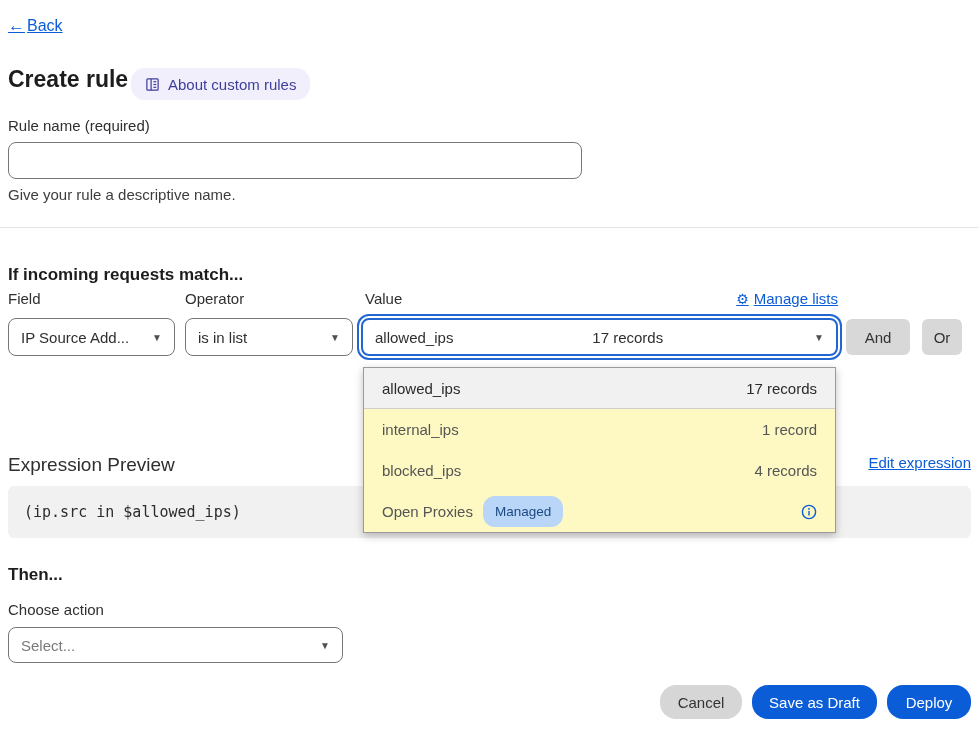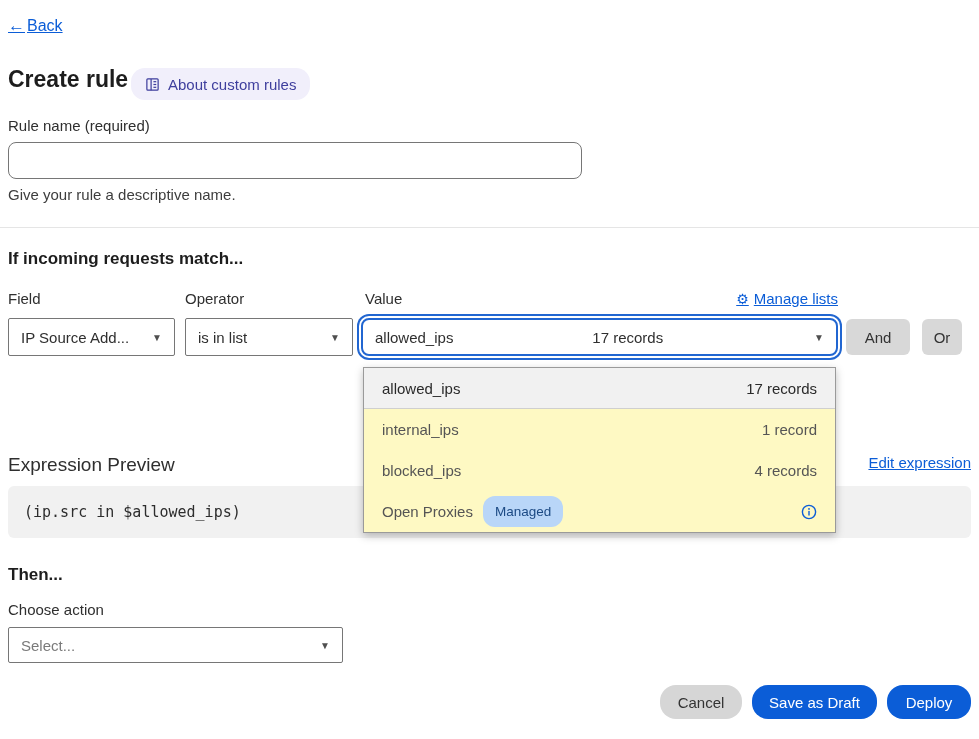--- a/index.html
+++ b/index.html
@@ -51,31 +51,31 @@
     font-size: 15px;
     padding: 0 12px;
     font-family: "Liberation Sans", sans-serif;
     background: #fff;
   }
   .helper-text { top: 186px; left: 8px; font-size: 15px; color: #3d3d3d; }
 
   .divider { top: 227px; left: 0; width: 979px; height: 1px; background: #e5e5e5; }
 
   .section-title { font-size: 17px; font-weight: bold; color: #1d1d1d; }
-  .match-title { top: 249px; left: 8px; text-align: center; }
+  .match-title { top: 265px; left: 8px; text-align: center; }
 
   .col-label { top: 290px; font-size: 15px; }
   .manage-lists { top: 290px; right: 141px; display: flex; align-items: center; gap: 5px; }
   .gear-icon { text-decoration: none; font-size: 14px; color: #0b5dd7; }
 
   
   .select {
     height: 38px;
     border: 1px solid #767676;
-    border-radius: 2px;
+    border-radius: 8px;
     background: #fff;
     display: flex; align-items: center;
     padding: 0 12px;
     font-size: 15px;
     color: #2f2f2f;
     cursor: pointer;
   }
   .select .caret { margin-left: auto; font-size: 10px; color: #4f4f4f; }
   .field-select { top: 318px; left: 8px; width: 167px; }
   .operator-select { top: 318px; left: 185px; width: 168px; gap: 30px; }

